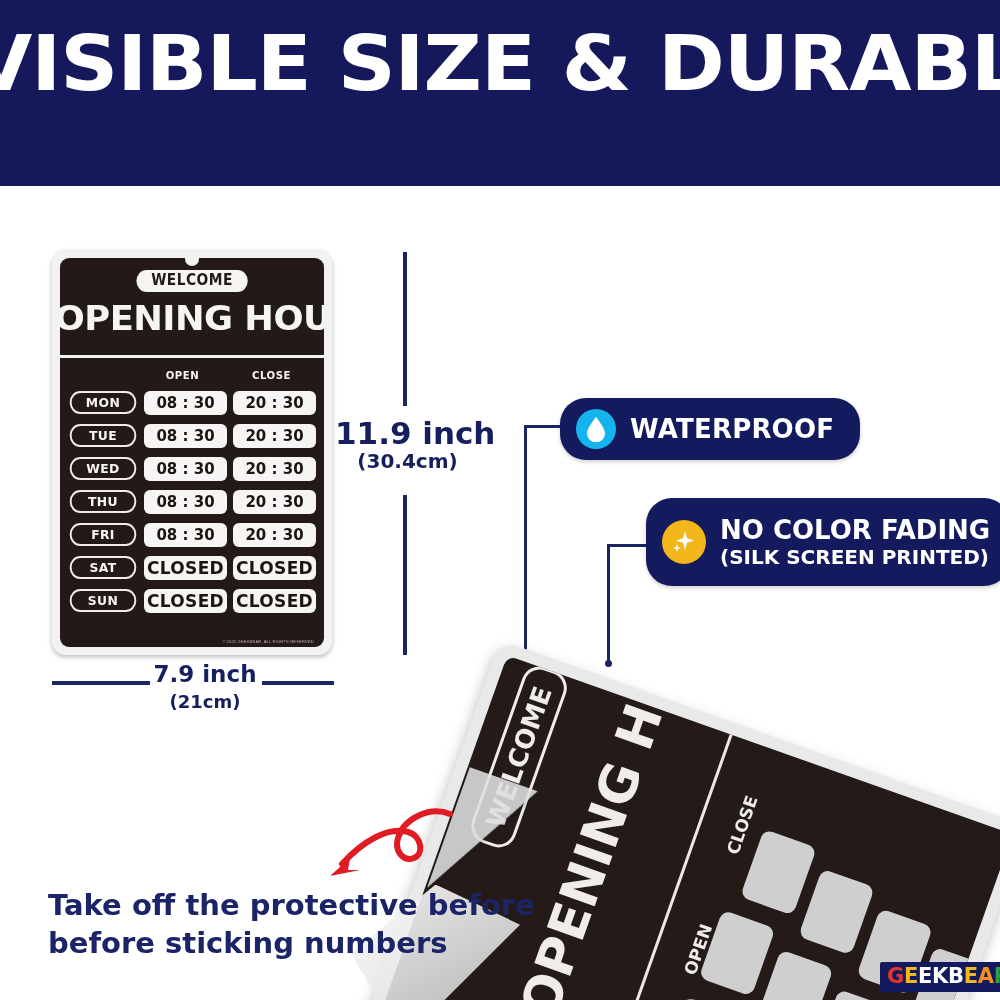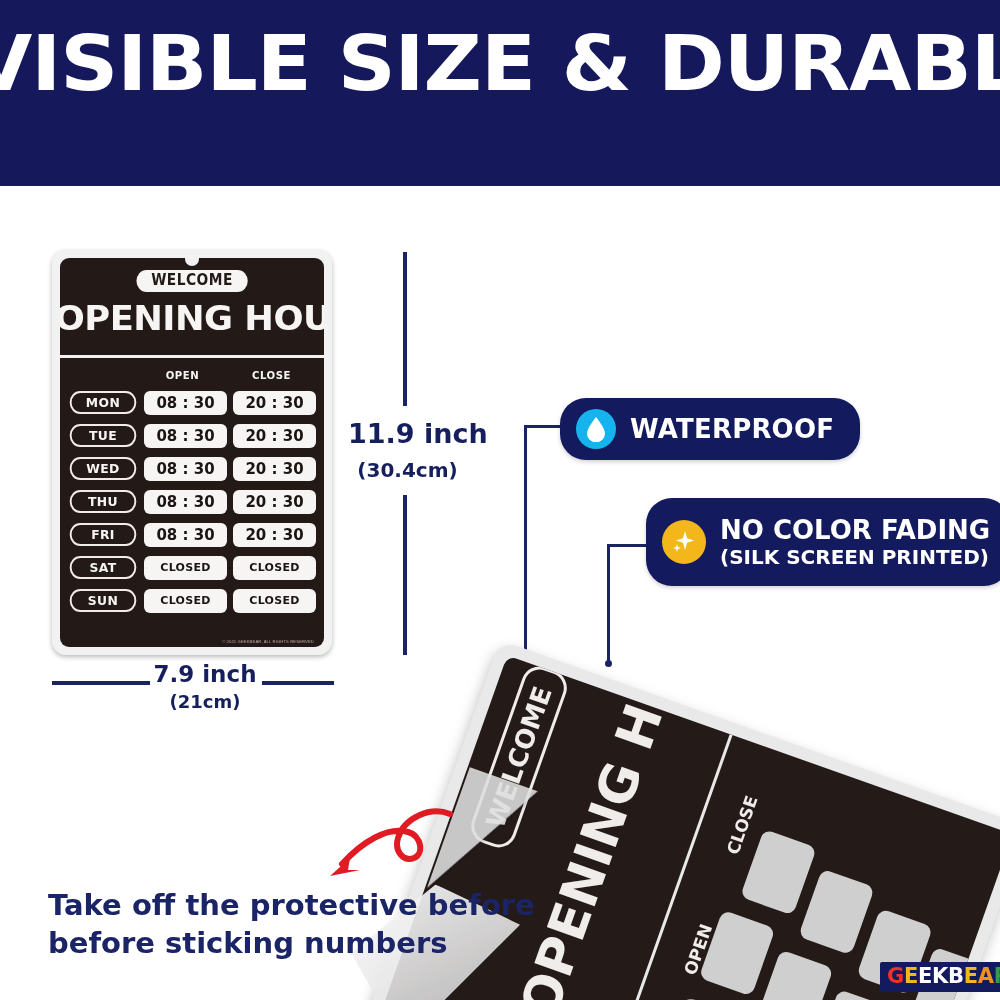--- a/index.html
+++ b/index.html
@@ -112,39 +112,39 @@
     transform:scaleX(.95);
   }
   .val-pill{
     flex:1 1 0;height:24px;
     background:#f7f5f3;color:#1a1413;border-radius:6px;
     display:flex;align-items:center;justify-content:center;
     font-family:"DejaVu Sans", sans-serif;
     font-weight:700;font-size:15px;letter-spacing:0;
     white-space:nowrap;
   }
-  .val-pill.closed{font-size:11px;letter-spacing:.3px;}
+  .val-pill.closed{font-size:17px;letter-spacing:.3px;}
   #copyright{
     position:absolute;right:10px;bottom:2px;
     color:#b9a9a4;
     font-family:"Liberation Sans", sans-serif;
     font-size:4.2px;line-height:6px;letter-spacing:.1px;
     white-space:nowrap;
   }
 
   
   .dim-v-line{position:absolute;width:4px;background:#1b2462;}
   #dimv-top{left:403px;top:252px;height:154px;}
   #dimv-bot{left:403px;top:495px;height:160px;}
   #dim-h-label{
     position:absolute;left:335px;top:418px;width:145px;text-align:center;
     color:#161f5e;font-family:"DejaVu Sans", sans-serif;font-weight:700;
   }
-  #dim-h-label .l1{font-size:27px;line-height:31px;white-space:nowrap;padding-left:13px;}
-  #dim-h-label .l2{font-size:20px;line-height:24px;white-space:nowrap;margin-top:9px;}
+  #dim-h-label .l1{font-size:31px;line-height:31px;white-space:nowrap;}
+  #dim-h-label .l2{font-size:20px;line-height:24px;white-space:nowrap;}
 
   .dim-h-line{position:absolute;height:4px;background:#1b2462;top:681px;}
   #dimh-left{left:52px;width:98px;}
   #dimh-right{left:262px;width:72px;}
   #dim-v-label{
     position:absolute;left:140px;top:659px;width:130px;text-align:center;
     color:#161f5e;font-family:"DejaVu Sans", sans-serif;font-weight:700;
   }
   #dim-v-label .l1{font-size:23px;line-height:31px;white-space:nowrap;}
   #dim-v-label .l2{font-size:18px;line-height:24px;white-space:nowrap;}

